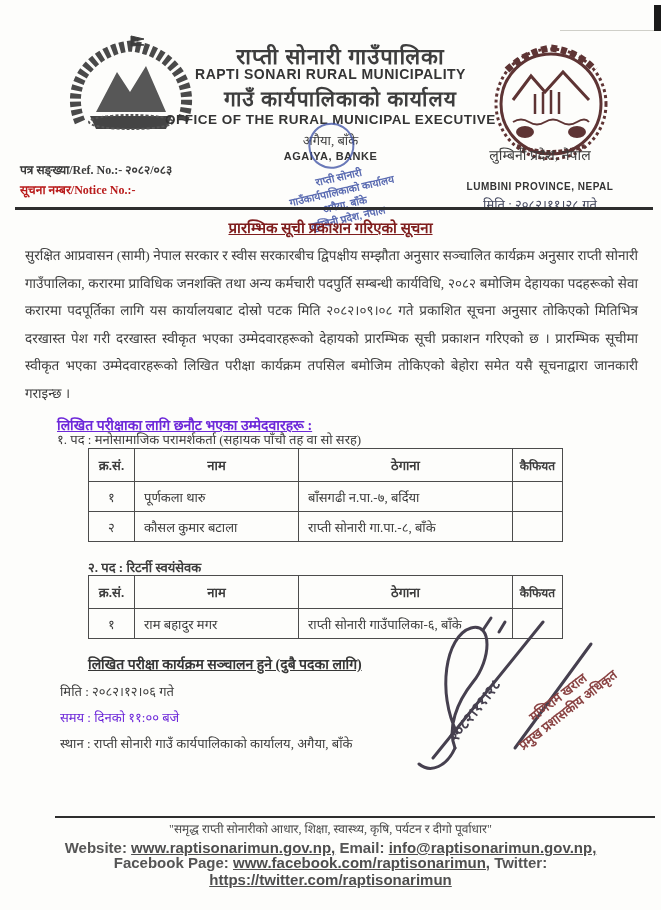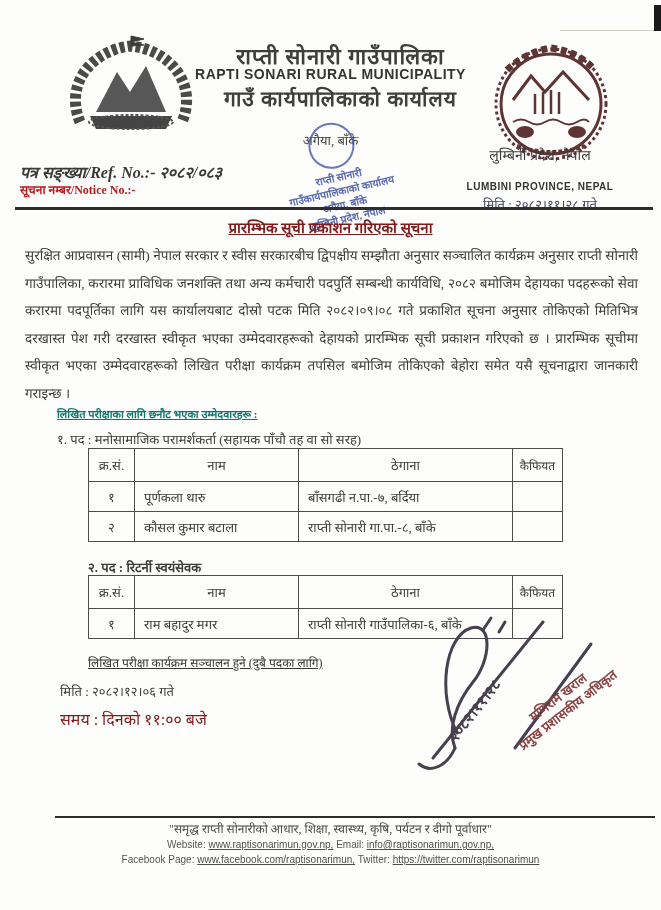--- a/index.html
+++ b/index.html
@@ -7,32 +7,32 @@
         font-family:"Liberation Serif","DejaVu Serif",serif;color:#3b3b3b;overflow:hidden;}
   .abs{position:absolute;}
   .ctr{left:0;right:0;text-align:center;}
   .sans{font-family:"Liberation Sans","DejaVu Sans",sans-serif;}
   .np-big{font-size:22px;font-weight:700;color:#3e3e3e;letter-spacing:1px;padding-left:20px;}
   .en-bold{font-weight:700;color:#343434;letter-spacing:.5px;}
   .underline{text-decoration:underline;}
   .hr{background:#2e2e2e;height:2px;}
   table{border-collapse:collapse;table-layout:fixed;}
   td,th{border:1.6px solid #4c4c4c;font-size:13px;color:#3c3c3c;overflow:hidden;white-space:nowrap;}
-  th{font-weight:400;margin-left:8px;}
+  th{font-weight:700;margin-left:8px;}
   .cell-left{text-align:left;padding-left:9px;}
   .cell-ctr{text-align:center;}
   .stamp{transform:rotate(-13deg);color:#3d51a4;opacity:.85;text-align:center;
          font-weight:700;line-height:14px;}
   .stamp div{white-space:nowrap;}
   .stamp-circle{width:42px;height:42px;border:2.5px solid #3d51a4;border-radius:50%;
                 margin:0 auto 3px auto;opacity:.9;}
   .sig-ink{color:#46404f;}
   .sig-stamp-text{color:#8a4343;font-weight:700;line-height:16px;white-space:nowrap;text-align:center;}
   .footer-link{text-decoration:underline;color:#4e4e4e;}
-  .foot-line{font-size:10px;color:#555;}
+  .foot-line{font-size:15px;color:#555;font-weight:bold;}
 </style>
 </head>
 <body>
 
 <div class="page">
 
   <div class="abs" style="left:560px;top:30px;width:101px;height:1px;background:#cfcfc8;"></div>
   <div class="abs" style="left:654px;top:5px;width:7px;height:26px;background:#1a1a1a;"></div>
 
   <div class="abs" style="left:62px;top:34px;">
@@ -55,23 +55,25 @@
       <path d="M26,80 q8,-5 16,0 q8,5 16,0 q8,-5 16,0 q8,5 16,0 q8,-5 12,0" fill="none" stroke="#5e3434" stroke-width="2"></path>
       <ellipse cx="38" cy="90" rx="9" ry="6" fill="#5e3434"></ellipse>
       <ellipse cx="90" cy="90" rx="9" ry="6" fill="#5e3434"></ellipse>
       <path d="M30,104 q34,12 68,0" fill="none" stroke="#5e3434" stroke-width="4" stroke-dasharray="4 2"></path>
     </svg>
   </div>
 
   <div class="abs ctr np-big" style="top:40px;">राप्ती सोनारी गाउँपालिका</div>
   <div class="abs ctr sans en-bold" style="top:66px;font-size:14px;">RAPTI SONARI RURAL MUNICIPALITY</div>
   <div class="abs ctr np-big" style="top:84px;font-size:21px;">गाउँ कार्यपालिकाको कार्यालय</div>
+  <div class="abs ctr sans en-bold" style="top:112px;font-size:13.5px;">OFFICE OF THE RURAL MUNICIPAL EXECUTIVE</div>
   <div class="abs ctr" style="top:131px;font-size:13px;color:#3e3e3e;">अगैया, बाँके</div>
+  <div class="abs ctr sans en-bold" style="top:150px;font-size:11px;">AGAIYA, BANKE</div>
 
-  <div class="abs" style="left:20px;top:161px;font-size:16px;font-weight:700;color:#3a3a3a;font-style:italic;">
+  <div class="abs" style="left:20px;top:161px;font-size:12px;font-weight:700;color:#3a3a3a;">
     <span>पत्र सङ्ख्या/Ref. No.:-</span>
     <span>२०८२/०८३</span>
   </div>
   <div class="abs" style="left:20px;top:181px;font-size:12px;font-weight:700;color:#b91c1c;">
     <span>सूचना नम्बर/Notice No.:-</span>
     <span></span>
   </div>
 
   <div class="abs" style="right:16px;top:145px;width:210px;text-align:center;">
     <div style="font-size:14px;color:#3c3c3c;">लुम्बिनी प्रदेश, नेपाल</div>
@@ -86,21 +88,21 @@
     <div>अगैया, बाँके</div>
     <div>लुम्बिनी प्रदेश, नेपाल</div>
   </div>
 
   <div class="abs hr" style="left:15px;top:207px;width:638px;height:2.5px;"></div>
 
   <div class="abs ctr underline" style="top:217px;font-size:15px;font-weight:700;color:#7f1d1d;">प्रारम्भिक सूची प्रकाशन गरिएको सूचना</div>
 
   <div class="abs" style="left:25px;top:242px;width:613px;font-size:13.5px;line-height:27.5px;text-align:justify;color:#3d3d3d;">सुरक्षित आप्रवासन (सामी) नेपाल सरकार र स्वीस सरकारबीच द्विपक्षीय सम्झौता अनुसार सञ्चालित कार्यक्रम अनुसार राप्ती सोनारी गाउँपालिका, करारमा प्राविधिक जनशक्ति तथा अन्य कर्मचारी पदपुर्ति सम्बन्धी कार्यविधि, २०८२ बमोजिम देहायका पदहरूको सेवा करारमा पदपूर्तिका लागि यस कार्यालयबाट दोस्रो पटक मिति २०८२।०९।०८ गते प्रकाशित सूचना अनुसार तोकिएको मितिभित्र दरखास्त पेश गरी दरखास्त स्वीकृत भएका उम्मेदवारहरूको देहायको प्रारम्भिक सूची प्रकाशन गरिएको छ । प्रारम्भिक सूचीमा स्वीकृत भएका उम्मेदवारहरूको लिखित परीक्षा कार्यक्रम तपसिल बमोजिम तोकिएको बेहोरा समेत यसै सूचनाद्वारा जानकारी गराइन्छ ।</div>
 
-  <div class="abs underline" style="left:57px;top:406px;font-size:11px;font-weight:700;color:#0f766e;">लिखित परीक्षाका लागि छनौट भएका उम्मेदवारहरू :</div>
+  <div class="abs underline" style="left:57px;top:415px;font-size:14px;font-weight:700;color:#6d28d9;">लिखित परीक्षाका लागि छनौट भएका उम्मेदवारहरू :</div>
 
   <div class="abs" style="left:57px;top:430px;font-size:13px;color:#3c3c3c;text-align:right;">१. पद : मनोसामाजिक परामर्शकर्ता (सहायक पाँचौ तह वा सो सरह)</div>
   <table class="abs" style="left:88px;top:448px;width:474px;">
     <colgroup>
         <col style="width:46px">
         <col style="width:164px">
         <col style="width:214px">
         <col style="width:50px">
       </colgroup>
     <tbody>
@@ -142,23 +144,24 @@
     </tr>
     <tr style="height:30px;">
       <td class="cell-ctr">१</td>
       <td class="cell-left">राम बहादुर मगर</td>
       <td class="cell-left">राप्ती सोनारी गाउँपालिका-६, बाँके</td>
       <td></td>
     </tr>
   </tbody>
     </table>
 
-  <div class="abs underline" style="left:88px;top:654px;font-size:12px;font-weight:400;color:#363636;">लिखित परीक्षा कार्यक्रम सञ्चालन हुने (दुबै पदका लागि)</div>
+  <div class="abs underline" style="left:88px;top:654px;font-size:14px;font-weight:700;color:#363636;">लिखित परीक्षा कार्यक्रम सञ्चालन हुने (दुबै पदका लागि)</div>
   <div class="abs" style="left:60px;top:682px;font-size:13px;color:#3d3d3d;">मिति : २०८२।१२।०६ गते</div>
-  <div class="abs" style="left:60px;top:708px;font-size:16px;color:#7f1d1d;">समय : दिनको ११:०० बजे</div>
+  <div class="abs" style="left:60px;top:708px;font-size:13px;color:#6d28d9;">समय : दिनको ११:०० बजे</div>
+  <div class="abs" style="left:60px;top:734px;font-size:13px;color:#3d3d3d;">स्थान : राप्ती सोनारी गाउँ कार्यपालिकाको कार्यालय, अगैया, बाँके</div>
 
   <div class="abs" style="left:395px;top:608px;width:265px;height:185px;">
     <svg class="abs" style="left:0;top:0;" width="265" height="185" viewBox="0 0 265 185">
       <g fill="none" stroke="#46404f" stroke-width="3" stroke-linecap="round">
         <path d="M62,125 C42,85 50,28 76,20 C98,14 96,52 78,74 C62,94 52,120 60,140"></path>
         <path d="M60,140 C52,158 36,166 24,156"></path>
         <path d="M38,150 L148,14"></path>
         <path d="M120,140 L196,36"></path>
         <path d="M88,22 L96,10 M104,24 L110,14"></path>
       </g>

